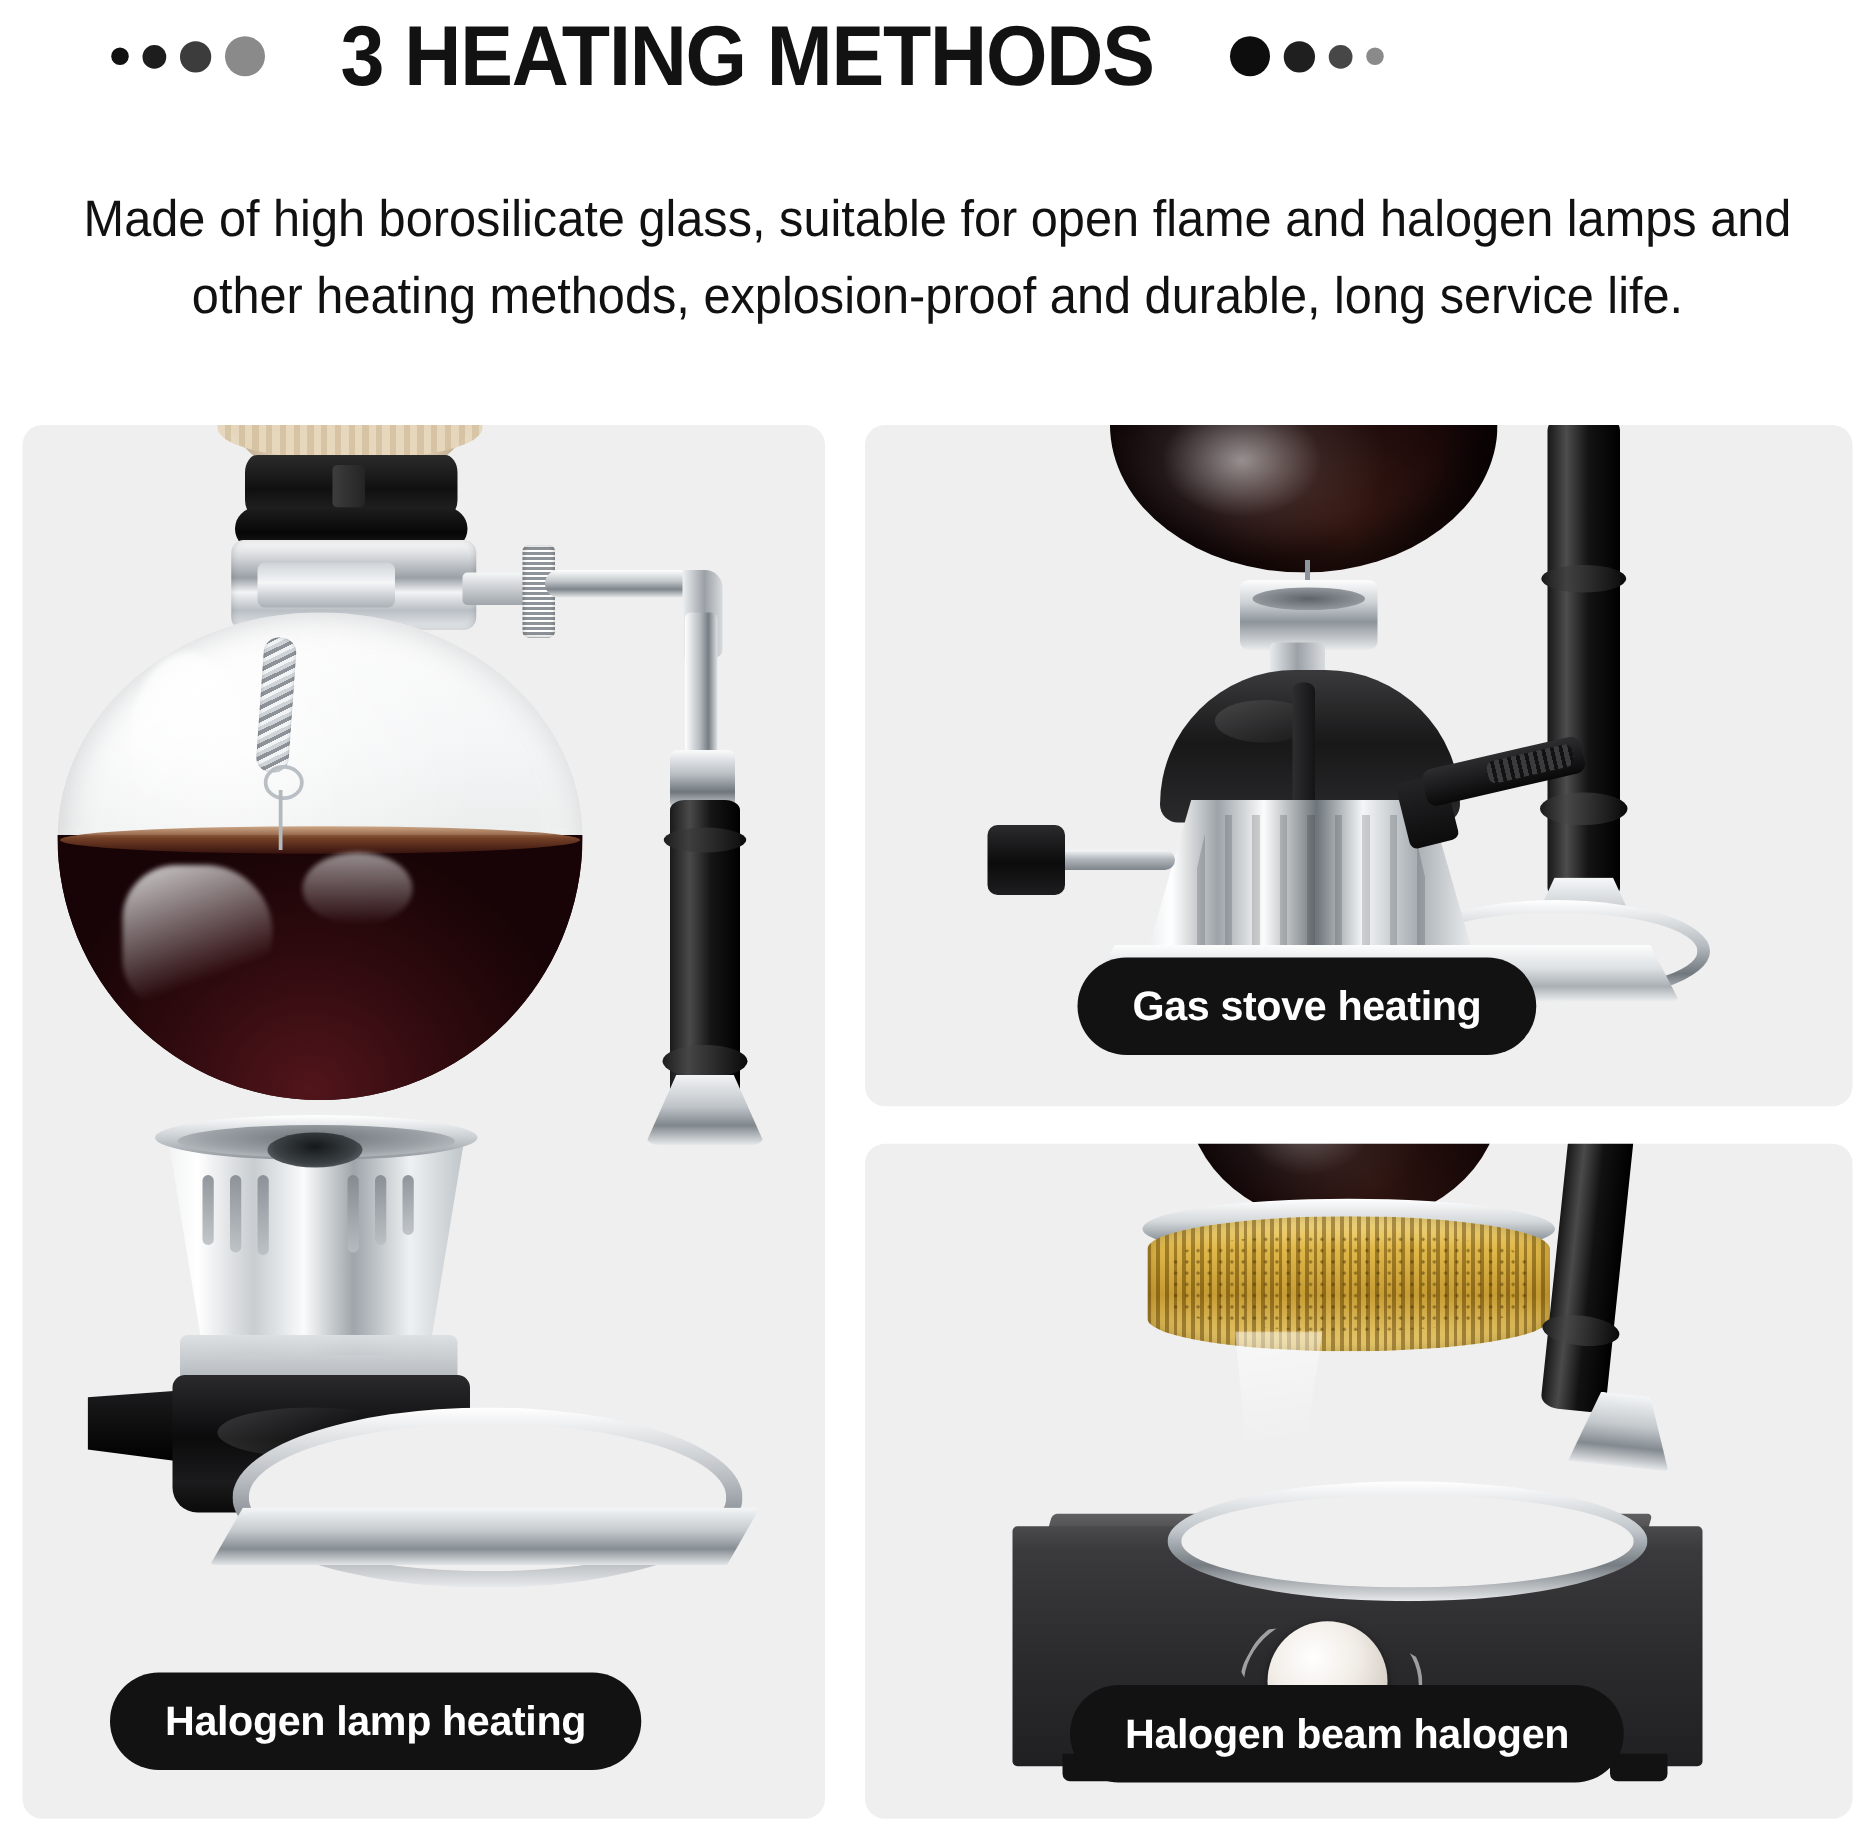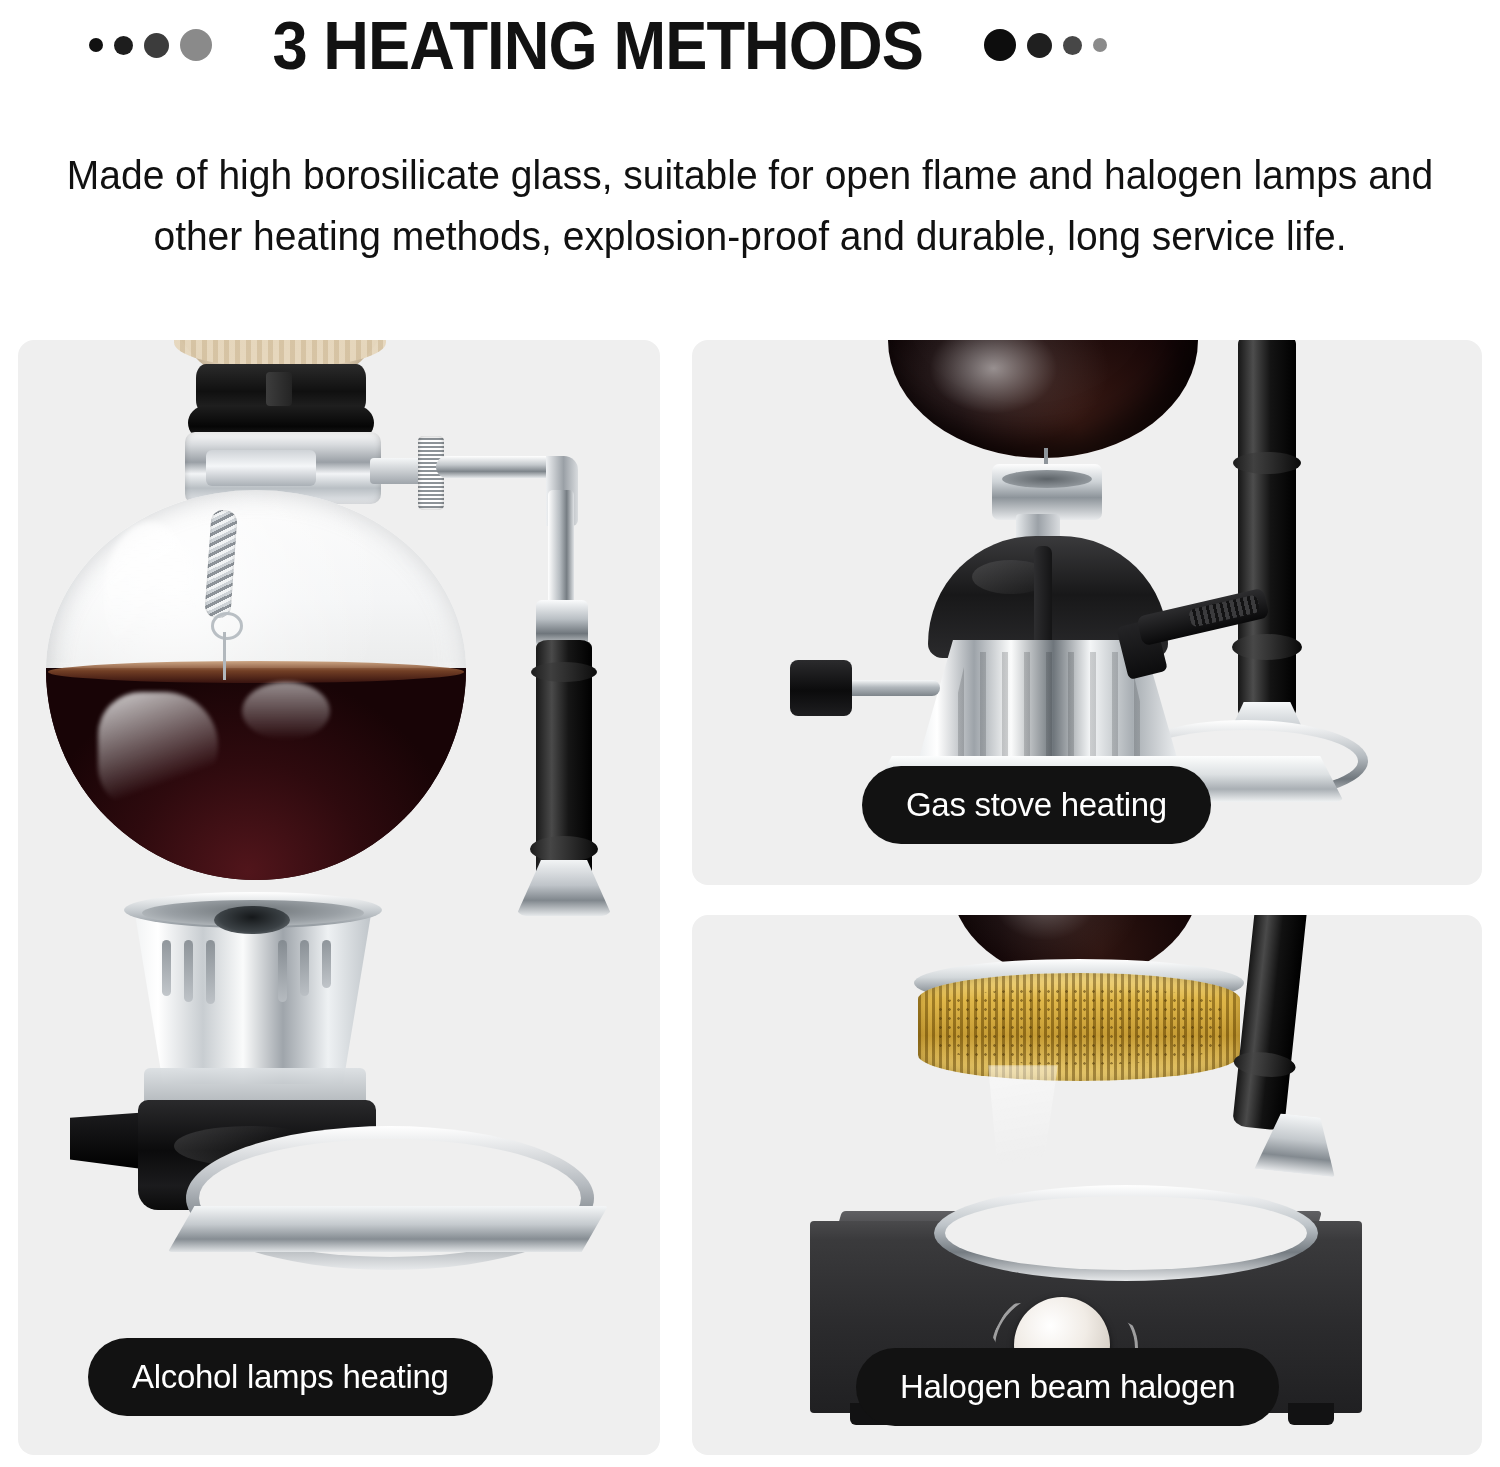--- a/index.html
+++ b/index.html
@@ -56,21 +56,21 @@
   #panel-gas   {left:692px; top:340px; width:790px;  height:545px;}
   #panel-halo  {left:692px; top:915px; width:790px;  height:540px;}
 
   
   .pill{
     position:absolute;
     background:#121212;
     color:#ffffff;
     border-radius:999px;
     font-size:33px;
-    font-weight:normal;
+    font-weight:bold;
     letter-spacing:-0.3px;
     display:flex;align-items:center;justify-content:center;
     white-space:nowrap;
     z-index:40;
     padding:0 44px;
     height:78px;
   }
   #pill-alcohol{left:88px;  top:1338px;}
   #pill-gas    {left:862px; top:766px;}
   #pill-halogen{left:856px; top:1348px;}
@@ -574,21 +574,21 @@
     </div>
     <div class="glass-base"></div>
     <div class="lamp-tab"></div>
     <div class="lamp-body"></div>
     <div class="ring-stand"></div>
     <div class="base-plate"></div>
   </div>
 </div>
 
 <div class="pill" id="pill-alcohol">
-  <span>Alcohol lamps heating</span>
+  <span>Halogen lamp heating</span>
 </div>
 
 <div class="panel" id="panel-gas">
   <div class="gas">
     <div class="gas-bulb"></div>
     <div class="gas-handle"></div>
     <div class="gas-handle-foot"></div>
     <div class="gas-ring"></div>
     <div class="burner-pin"></div>
     <div class="burner-head"></div>

